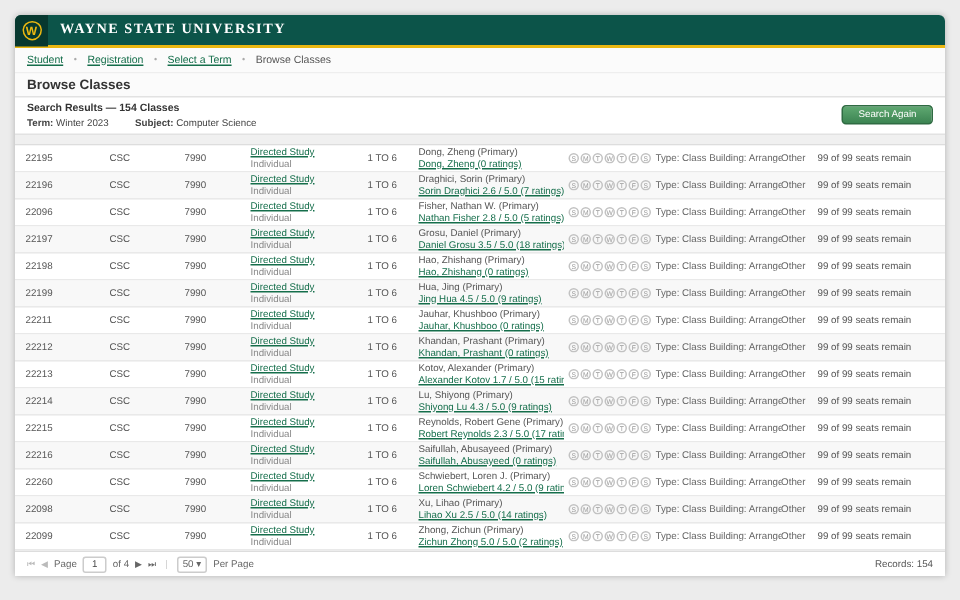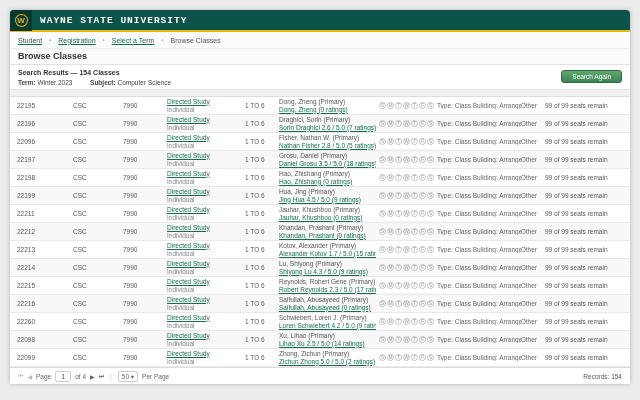--- a/index.html
+++ b/index.html
@@ -25,21 +25,21 @@
   .logo-box {
     width:22px; height:22px; background:#07382f;
     display:flex; align-items:center; justify-content:center;
     flex:0 0 22px;
   }
   .logo-shield {
     width:13px; height:13px; border:1px solid #eab711; border-radius:50% 50% 50% 50%/45% 45% 55% 55%;
     color:#eab711; font-size:8px; font-weight:bold; line-height:11px; text-align:center;
   }
   .wordmark {
-    color:#fff; font-family:Liberation Mono, monospace; font-weight:bold;
+    color:#fff; font-family:Liberation Serif, serif; font-weight:bold;
     font-size:9.5px; letter-spacing:1px; margin-left:8px;
   }
   
   .breadcrumb {
     height:17px; display:flex; align-items:center; gap:7px;
     padding:0 8px; background:#fbfbfb; border-bottom:1px solid #eee;
     font-size:7px;
   }
   .crumb-link { color:#156e4b; text-decoration:underline; cursor:pointer; }
   .crumb-sep { color:#aaa; font-size:6px; }

